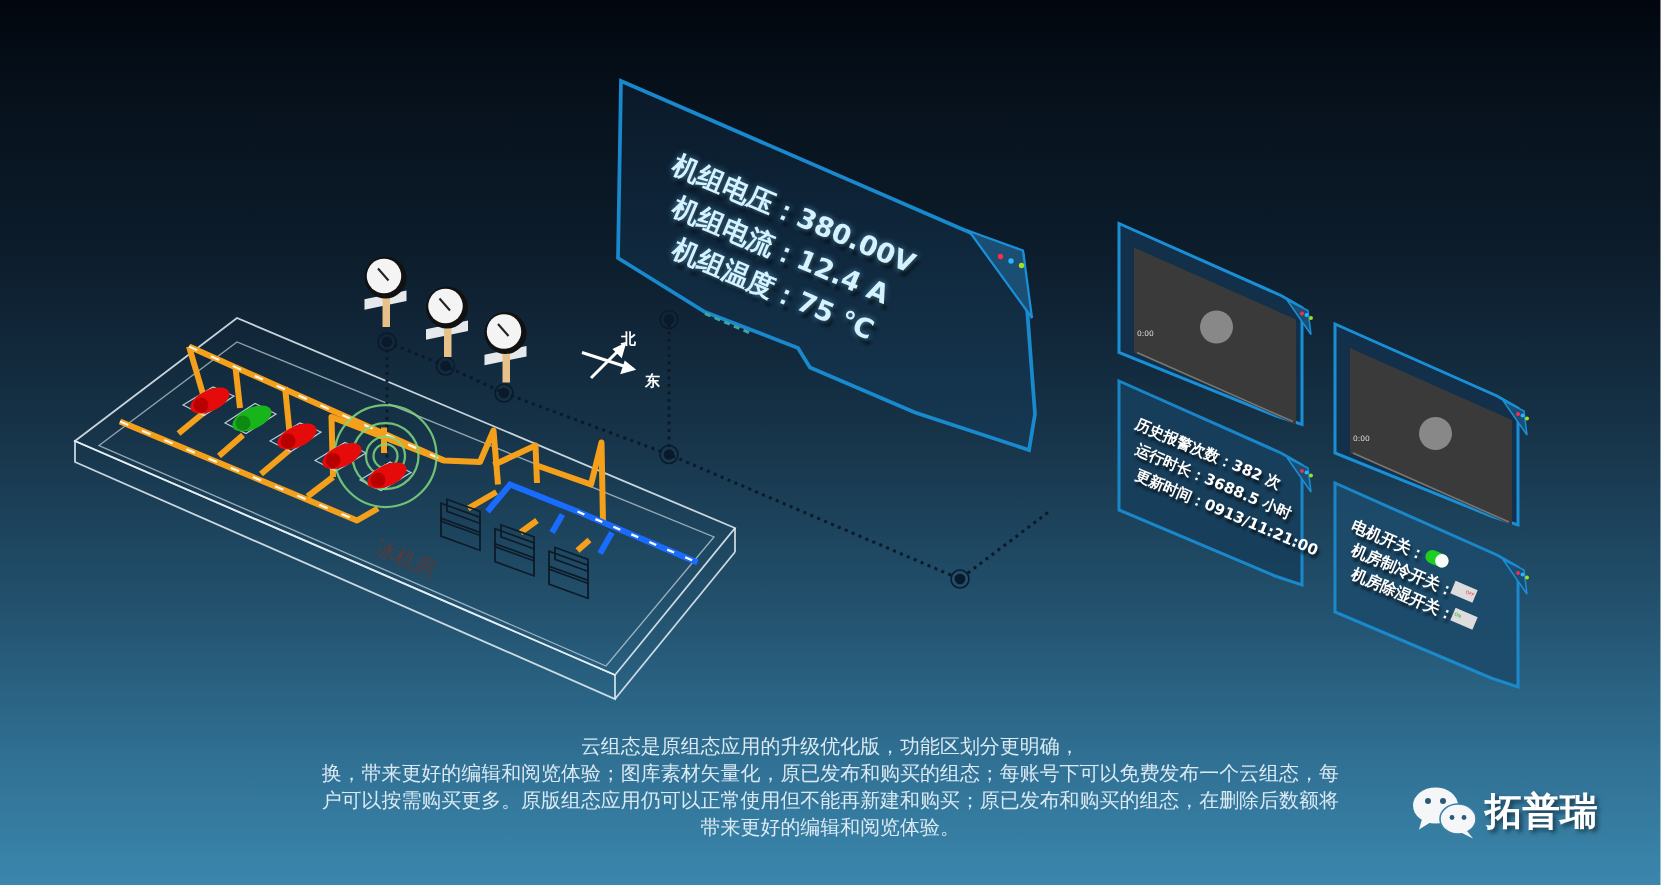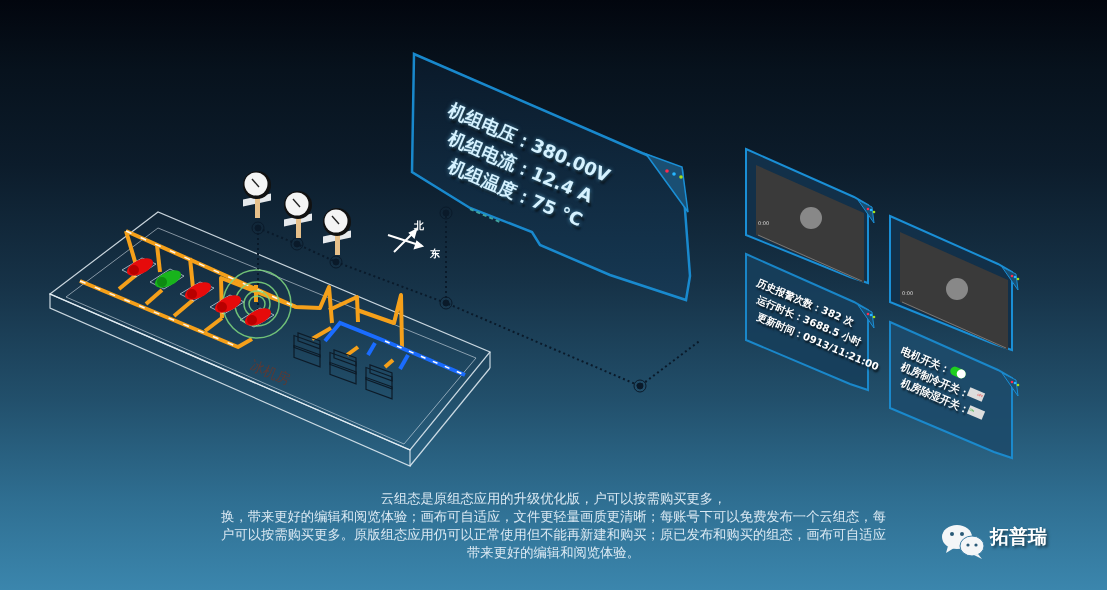--- a/index.html
+++ b/index.html
@@ -20,21 +20,21 @@
     text-shadow: 2px 2px 2px rgba(0,0,0,0.7);
     transform-origin: 0 0;
   }
   .caption {
     position:absolute; left:0; width:1107px; top:490px;
     color:#dbe9f3; font-size:13.3px; line-height:18px; text-align:center;
     font-family: "DejaVu Sans", sans-serif;
   }
   .caption div { white-space:nowrap; }
   .brand {
-    position:absolute; left:990px; top:524px; color:#fff; font-size:19px; font-weight:bold;
+    position:absolute; left:990px; top:524px; color:#fff; font-size:25px; font-weight:bold;
     text-shadow: 2px 2px 3px rgba(0,0,0,0.5);
   }
   .compass-label { position:absolute; color:#fff; font-size:10px; font-weight:bold; }
   .room-label { position:absolute; color:#5a3a36; font-size:14px; transform: rotate(22deg); transform-origin:0 0; }
 </style>
 </head>
 <body>
 
 <div class="abs" style="left:0;top:0;width:700px;height:480px;">
   <svg width="700" height="480" viewBox="0 0 700 480">
@@ -319,23 +319,23 @@
   </div>
   <div class="small-panel-text" style="left:18px;top:58px;font-size:10.5px;transform:rotate(23deg);">
     <span>机房除湿开关：</span>
   </div>
   <div class="abs" style="left:82px;top:90px;width:16px;height:9px;background:#ddd;transform:rotate(23deg);font-size:3px;">
     <span style="position:absolute;left:1px;top:2px;color:#2a2;">ON</span>
   </div>
 </div>
 
 <div class="caption">
-  <div>云组态是原组态应用的升级优化版，户可以按需购买更多，</div>
-  <div>换，带来更好的编辑和阅览体验；画布可自适应，文件更轻量画质更清晰；每账号下可以免费发布一个云组态，每</div>
-  <div>户可以按需购买更多。原版组态应用仍可以正常使用但不能再新建和购买；原已发布和购买的组态，画布可自适应</div>
+  <div>云组态是原组态应用的升级优化版，功能区划分更明确，</div>
+  <div>换，带来更好的编辑和阅览体验；图库素材矢量化，原已发布和购买的组态；每账号下可以免费发布一个云组态，每</div>
+  <div>户可以按需购买更多。原版组态应用仍可以正常使用但不能再新建和购买；原已发布和购买的组态，在删除后数额将</div>
   <div>带来更好的编辑和阅览体验。</div>
 </div>
 
 <div class="abs" style="left:940px;top:522px;width:46px;height:38px;">
   <svg width="46" height="38">
     <ellipse cx="17" cy="15" rx="15" ry="12" fill="#f4f6f8"></ellipse>
     <polygon points="8,24 6,31 14,26" fill="#f4f6f8"></polygon>
     <circle cx="12" cy="12" r="2" fill="#2a5a78"></circle>
       <circle cx="22" cy="12" r="2" fill="#2a5a78"></circle>
     <ellipse cx="32" cy="24" rx="12" ry="10" fill="#f4f6f8" stroke="#3d7fa6" stroke-width="1"></ellipse>

